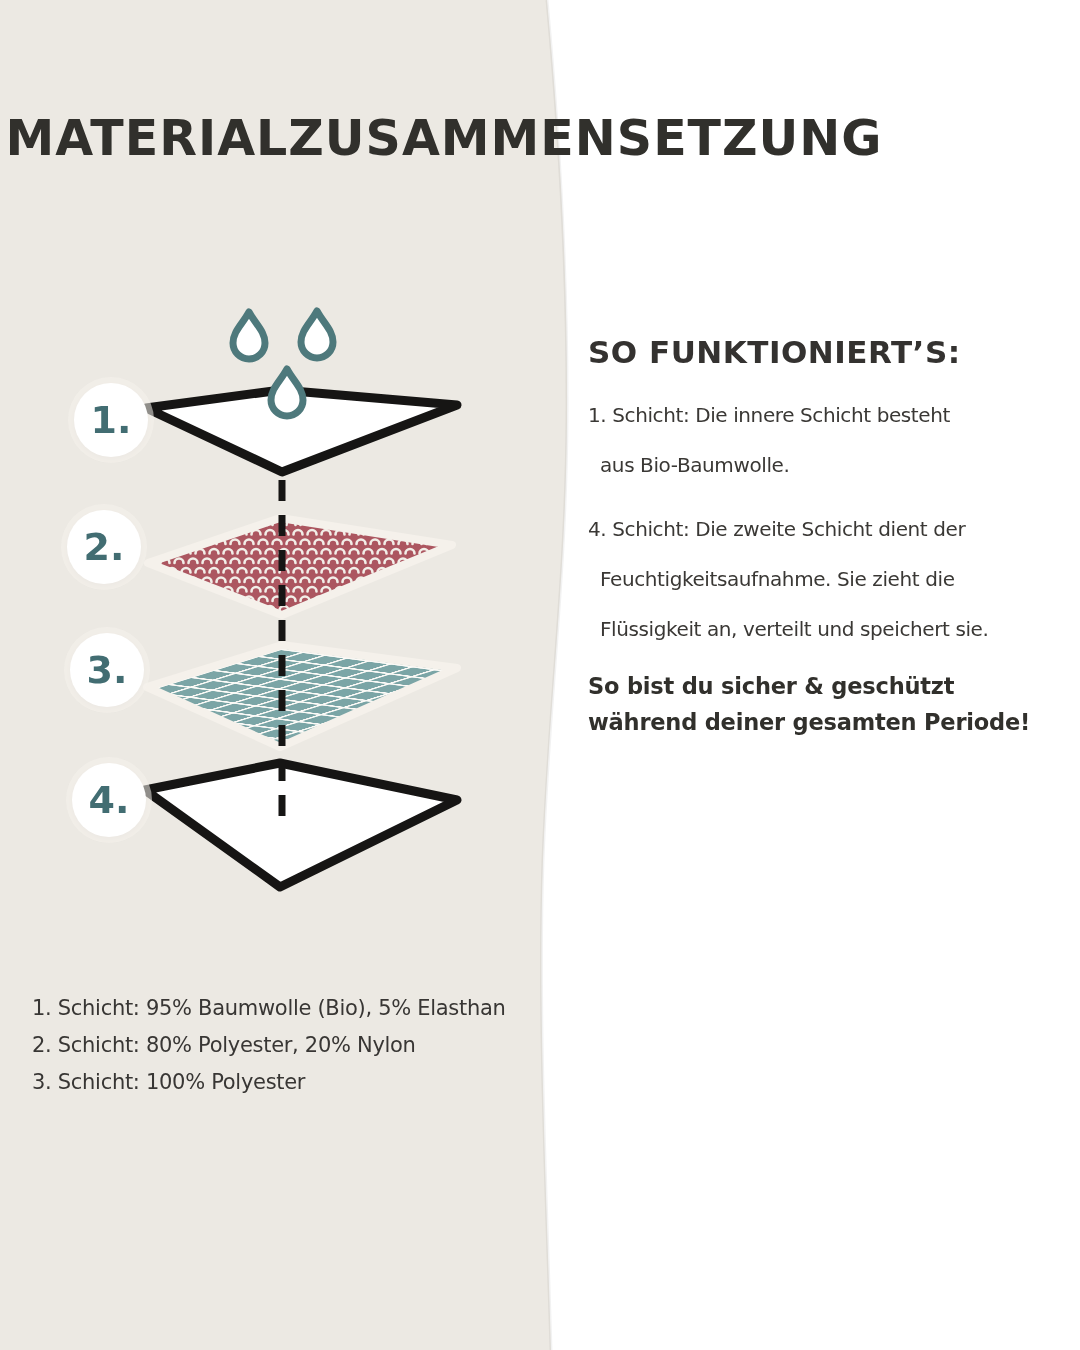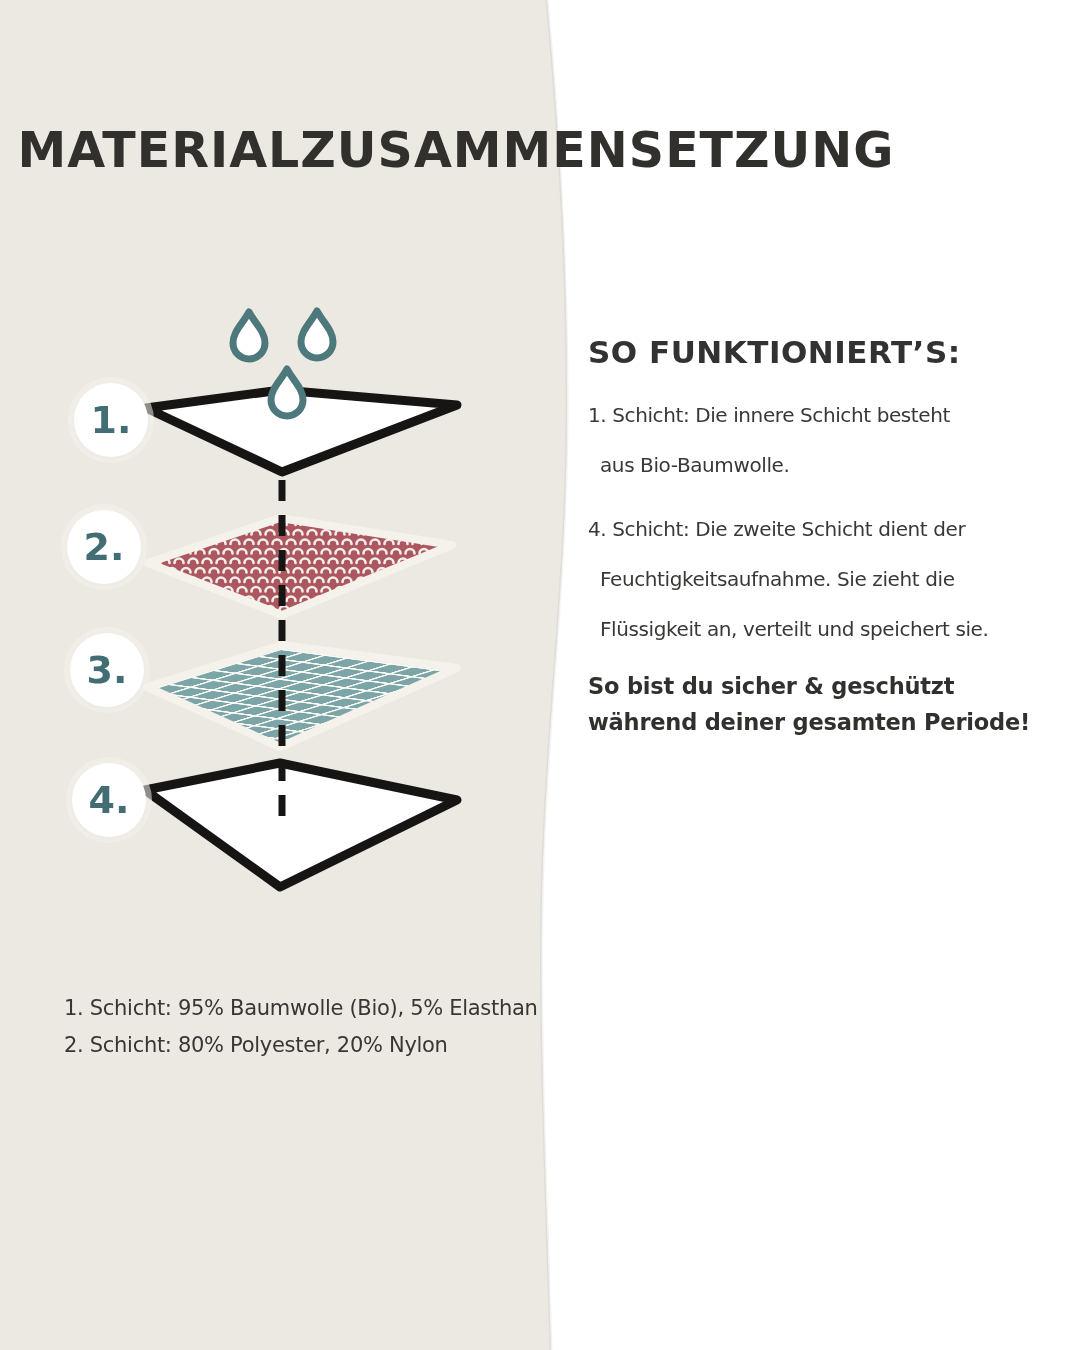--- a/index.html
+++ b/index.html
@@ -16,21 +16,21 @@
   .bg-left {
     position: absolute;
     left: 0; top: 0;
     z-index: 0;
   }
 
   .title {
     position: absolute;
     left: 0; top: 110px;
     width: 888px;
-    margin: 12px;
+    margin: 0;
     text-align: center;
     font-size: 49px;
     font-weight: 700;
     letter-spacing: 1px;
     color: #31302c;
     z-index: 2;
   }
 
   .diagram {
     position: absolute;
@@ -87,21 +87,21 @@
     font-size: 22.5px;
     line-height: 36px;
     letter-spacing: -0.2px;
     font-weight: 700;
     white-space: pre-line;
     color: #31302c;
   }
 
   .composition {
     position: absolute;
-    left: 64px; top: 990px;
+    left: 32px; top: 990px;
     margin: 0; padding: 0;
     list-style: none;
     z-index: 2;
     color: #383634;
   }
   .composition li {
     font-size: 21px;
     line-height: 37px;
     letter-spacing: -0.3px;
     white-space: nowrap;
@@ -172,15 +172,16 @@
     <p class="para">4. Schicht: Die zweite Schicht dient der
 Feuchtigkeitsaufnahme. Sie zieht die
 Flüssigkeit an, verteilt und speichert sie.</p>
     <p class="para-bold">So bist du sicher &amp; geschützt
 während deiner gesamten Periode!</p>
   </section>
 
   <ul class="composition">
     <li>1. Schicht: 95% Baumwolle (Bio), 5% Elasthan</li>
     <li>2. Schicht: 80% Polyester, 20% Nylon</li>
+    <li>3. Schicht: 100% Polyester</li>
   </ul>
 
 </div>
 
 </body></html>

